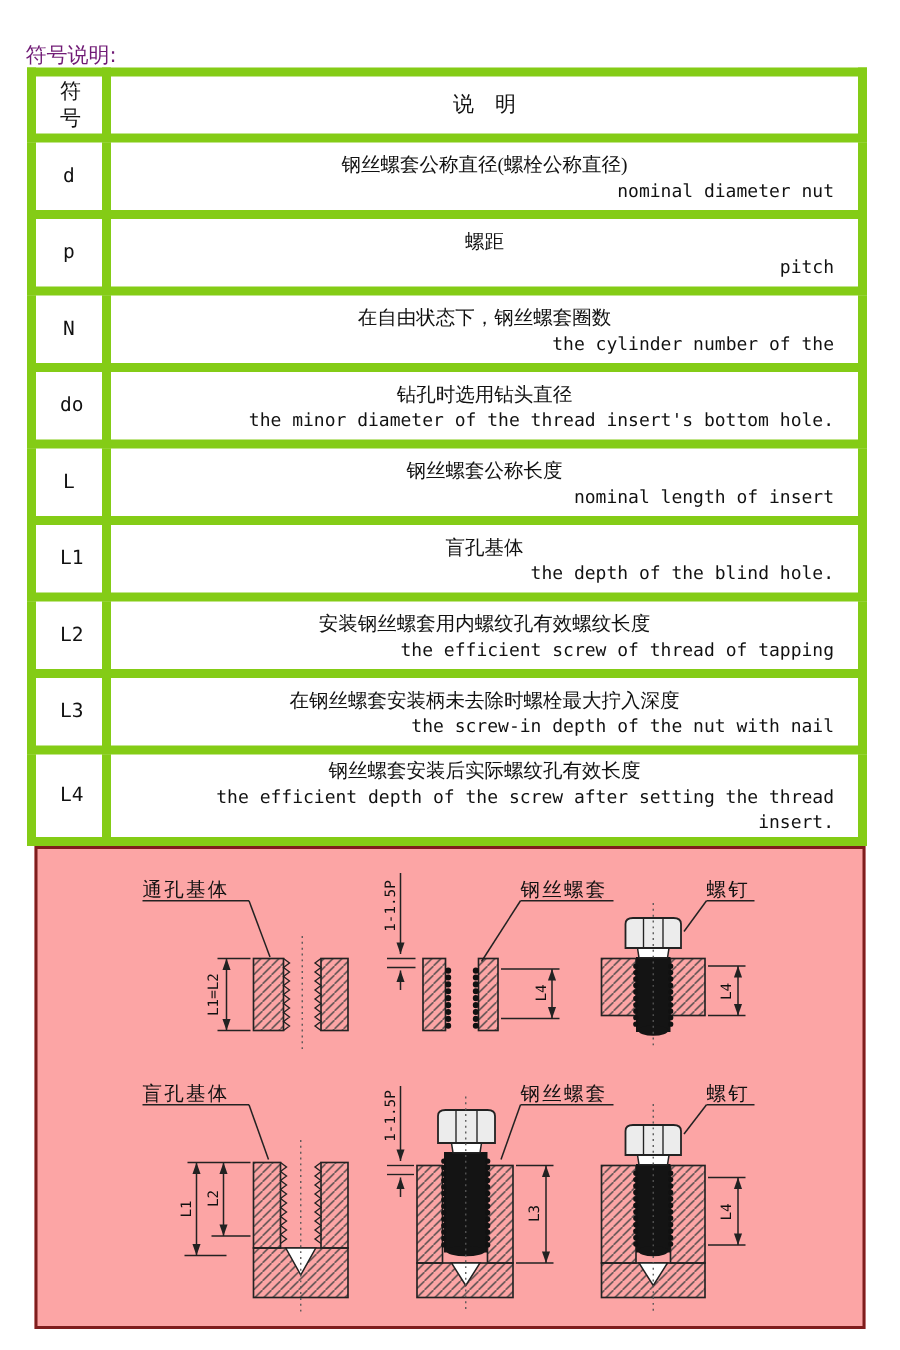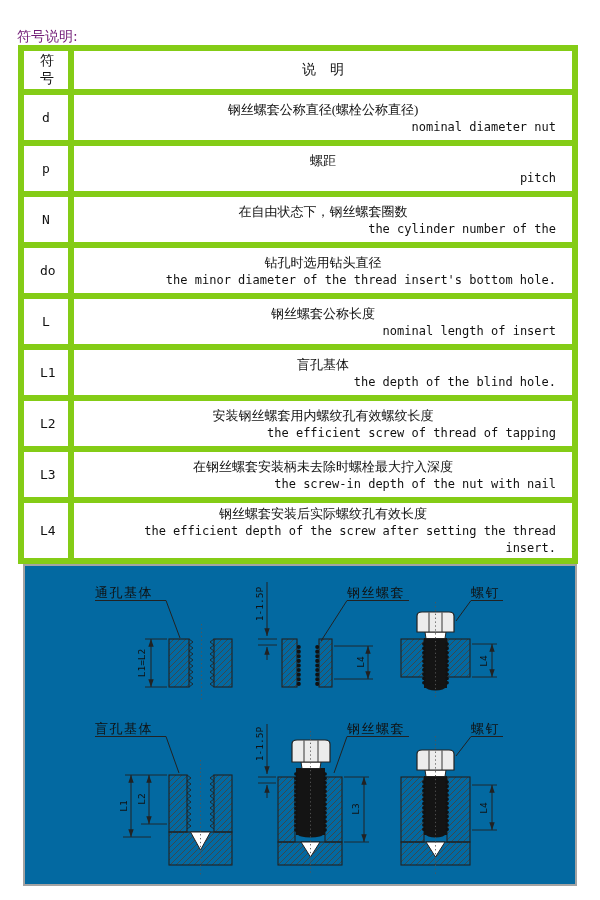--- a/index.html
+++ b/index.html
@@ -19,21 +19,21 @@
     border:6px solid #84cc16;text-align:center;vertical-align:middle;padding:1px 16px;
   }
   table.sym th{height:34px;font-weight:normal;font-size:14px;}
   table.sym td{height:43px;}
   .col-sym{width:50px;}
   td.symc{font-family:"DejaVu Sans Mono","Liberation Mono",monospace;font-size:13px;}
   .cnline{font-size:13px;line-height:19px;font-family:Liberation Serif, serif;}
   .enline{font-family:"DejaVu Sans Mono","Liberation Mono",monospace;font-size:12px;line-height:17px;text-align:right;}
   .diagram-box{
     position:absolute;left:23px;top:564px;width:550px;height:318px;
-    border:2px solid #a3a3a3;background:#0369a1;
+    border:2px solid #7f1d1d;background:#fca5a5;
   }
   
   .blk{fill:url(#hatch);stroke:#222;stroke-width:1.1;}
   .ln{stroke:#222;stroke-width:1;fill:none;}
   .thin{stroke:#222;stroke-width:0.9;fill:none;}
   .cl{stroke:#555;stroke-width:0.9;stroke-dasharray:1.3 2.6;fill:none;}
   .coil{stroke:#111;stroke-width:4;stroke-dasharray:0.1 4.5;stroke-linecap:round;fill:none;}
   .bump{stroke:#111;stroke-width:3.4;stroke-dasharray:0.1 4.2;stroke-linecap:round;fill:none;}
   .dim{stroke:#222;stroke-width:1;fill:none;}
   .dimtxt{font:9.5px "DejaVu Sans Mono","Liberation Mono",monospace;fill:#111;}

